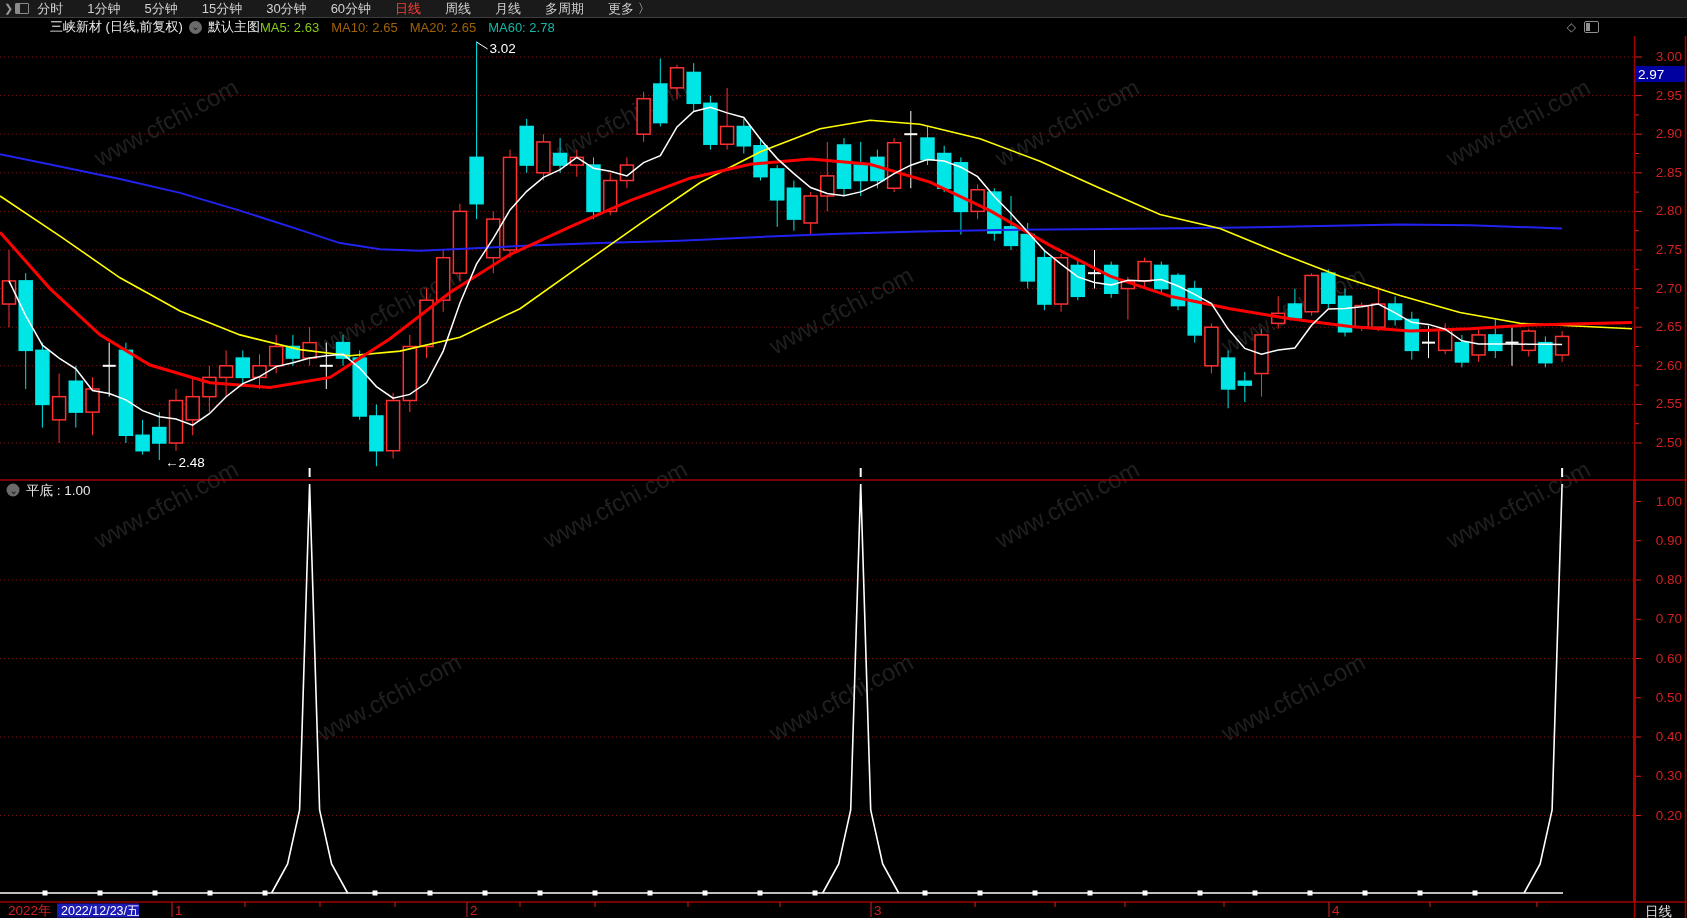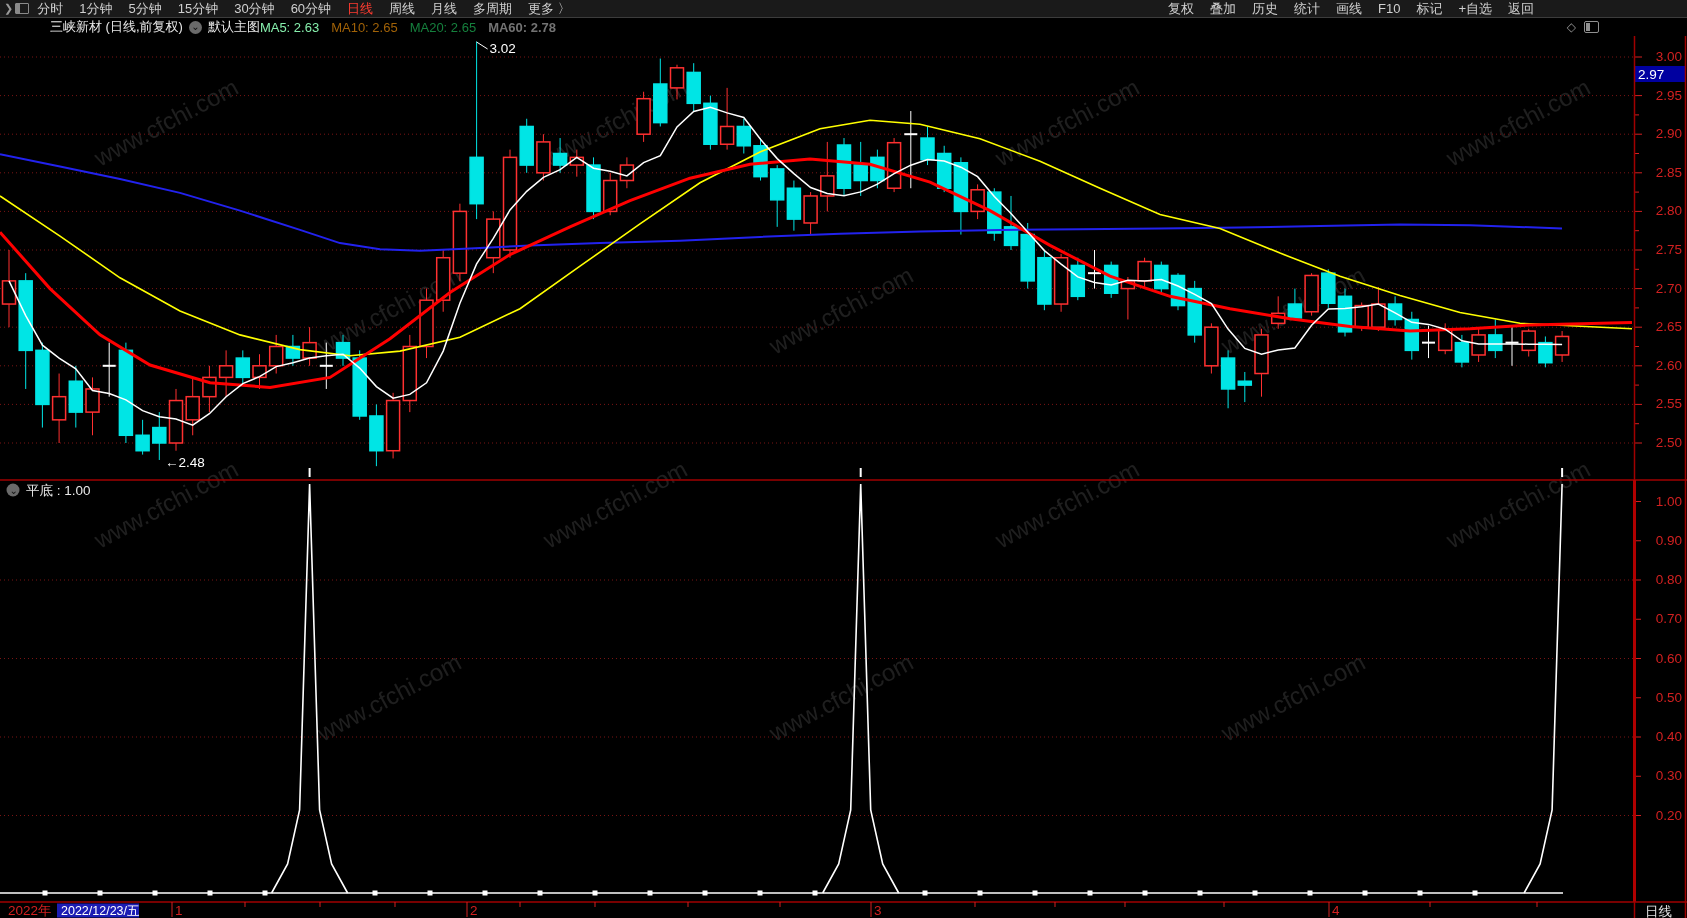--- a/index.html
+++ b/index.html
@@ -5,21 +5,21 @@
   html,body{margin:0;padding:0;background:#000;}
   #app{position:relative;width:1687px;height:918px;background:#000;overflow:hidden;
        font-family:"Liberation Sans","DejaVu Sans",sans-serif;}
   
   #topbar{position:absolute;left:0;top:0;width:1687px;height:17px;background:#1a1a1a;
           border-bottom:1px solid #3c3c3c;display:flex;align-items:center;font-size:13px;color:#d0d0d0;}
   #collapse-icon{display:inline-flex;align-items:center;margin:0 8px 0 4px;}
   #collapse-icon .arrow{color:#9a9a9a;font-size:11px;margin-right:2px;}
   #collapse-icon .pane{width:12px;height:9px;border:1px solid #8a8a8a;border-radius:1px;position:relative;}
   #collapse-icon .pane i{position:absolute;left:0;top:0;width:4px;height:9px;background:#8a8a8a;}
-  #menu-left{display:flex;align-items:center;}
+  #menu-left{display:flex;align-items:center;gap:8px;}
   #menu-left .mi{margin-right:16px;cursor:default;white-space:nowrap;}
   #menu-right{position:absolute;right:153px;top:0;height:17px;display:flex;align-items:center;}
   #menu-right .mi{margin-left:16px;white-space:nowrap;}
   .mi.active{color:#ff3b30;}
   
   #infobar{position:absolute;left:0;top:18px;width:1687px;height:18px;background:#000;display:flex;
            align-items:center;font-size:13px;color:#e8e8e8;padding-left:45px;}
   #stock-name{margin-left:5px;white-space:nowrap;}
   .circle-chevron{display:inline-block;width:13px;height:13px;border-radius:50%;background:#6a6a6a;
                   color:#0e0e0e;font-size:10px;line-height:11px;text-align:center;margin:0 6px;}
@@ -51,42 +51,31 @@
         <span class="mi">5分钟</span>
         <span class="mi">15分钟</span>
         <span class="mi">30分钟</span>
         <span class="mi">60分钟</span>
         <span class="mi active">日线</span>
         <span class="mi">周线</span>
         <span class="mi">月线</span>
         <span class="mi">多周期</span>
         <span class="mi">更多 〉</span>
       </div>
-    <div id="menu-right">
-        <span class="mi">复权</span>
-        <span class="mi">叠加</span>
-        <span class="mi">历史</span>
-        <span class="mi">统计</span>
-        <span class="mi">画线</span>
-        <span class="mi">F10</span>
-        <span class="mi">标记</span>
-        <span class="mi">+自选</span>
-        <span class="mi">返回</span>
-      </div>
   </div>
 
   <div id="infobar">
     <span id="stock-name">三峡新材 (日线,前复权)</span>
     <span class="circle-chevron">⌄</span>
     <span id="main-chart-label">默认主图</span>
     <span id="ma-values" style="display:flex;">
-        <span class="ma-item" style="color: #86efac;">MA5: 2.63</span>
+        <span class="ma-item" style="color: #84cc16;">MA5: 2.63</span>
         <span class="ma-item" style="color: #a16207;">MA10: 2.65</span>
-        <span class="ma-item" style="color: #15803d;">MA20: 2.65</span>
-        <span class="ma-item" style="color: #737373; font-weight: bold;">MA60: 2.78</span>
+        <span class="ma-item" style="color: #a16207;">MA20: 2.65</span>
+        <span class="ma-item" style="color: #14b8a6;">MA60: 2.78</span>
       </span>
     <span id="infobar-icons">
       <span id="diamond-icon">◇</span>
       <span id="layout-icon">
           <i></i>
         </span>
     </span>
   </div>
 
   <svg id="chart-svg" width="1687" height="882" viewBox="0 36 1687 882">

